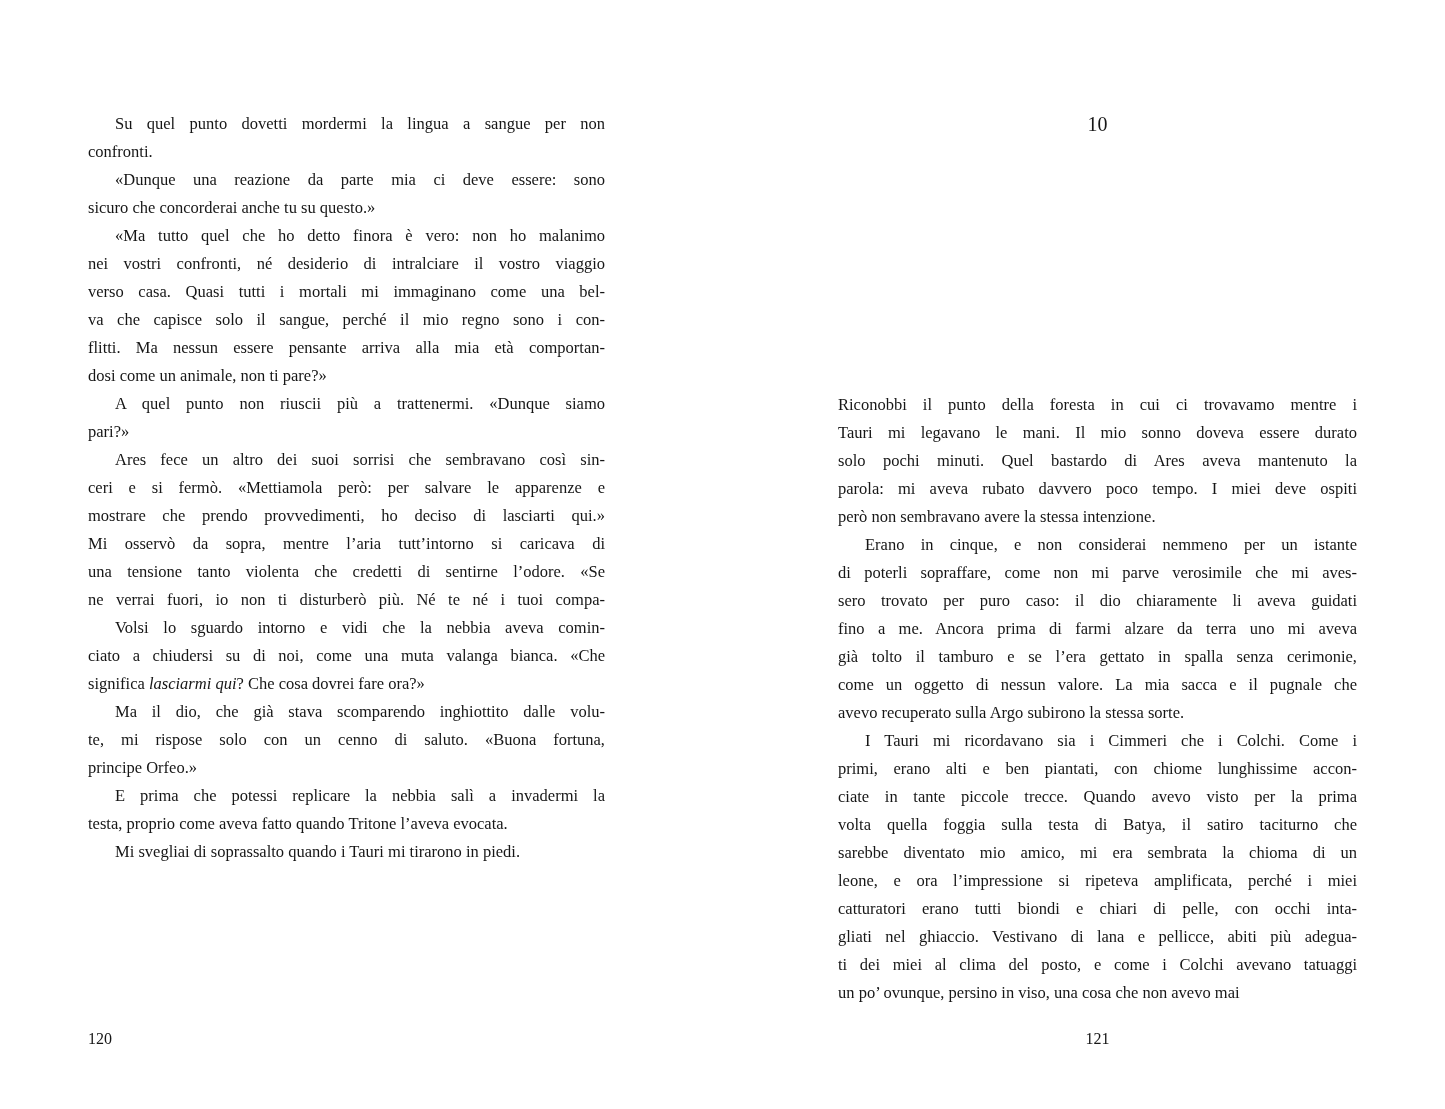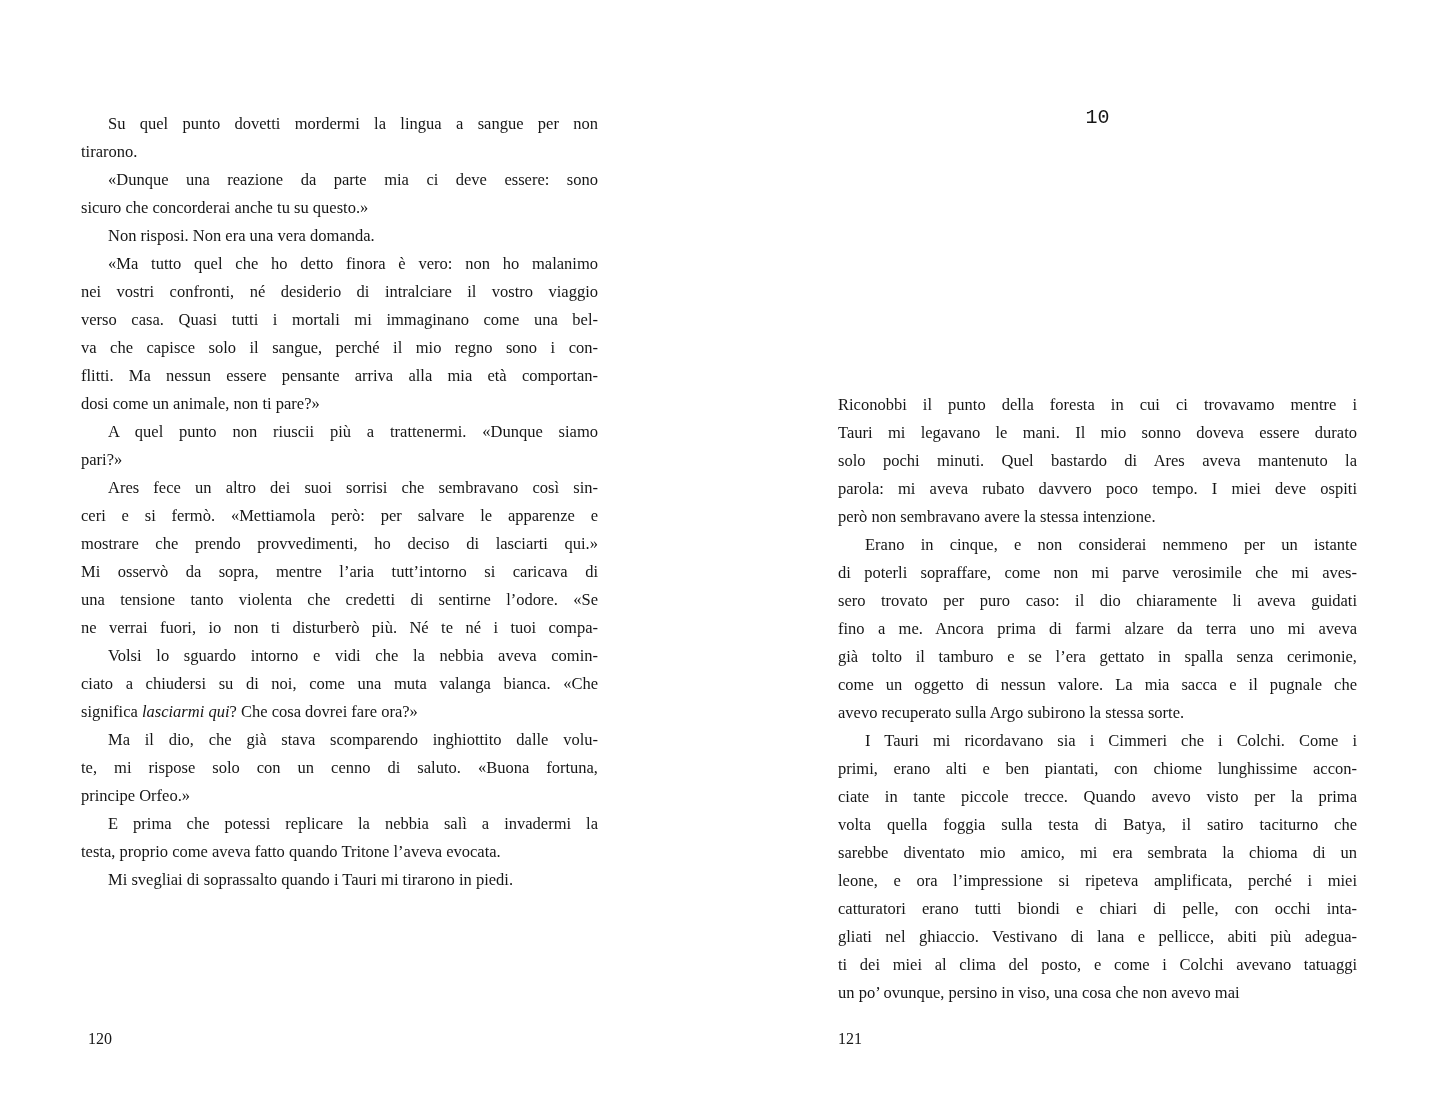--- a/index.html
+++ b/index.html
@@ -41,26 +41,25 @@
     position: absolute;
     font-size: 16px;
     line-height: 1;
   }
 </style>
 </head>
 <body>
 
 <div class="canvas">
 
-  <div class="text-block" id="left-text" style="left:81px; top:110px; width:517px;font-family:Liberation Serif, serif;">
+  <div class="text-block" id="left-text" style="left:88px; top:110px; width:517px;font-family:Liberation Serif, serif;">
       <div class="line indent">Su quel punto dovetti mordermi la lingua a sangue per non</div>
-      <div class="line par-end">tirarono.</div>
+      <div class="line par-end">confronti.</div>
       <div class="line indent">«Dunque una reazione da parte mia ci deve essere: sono</div>
       <div class="line par-end">sicuro che concorderai anche tu su questo.»</div>
-      <div class="line indent par-end">Non risposi. Non era una vera domanda.</div>
       <div class="line indent">«Ma tutto quel che ho detto finora è vero: non ho malanimo</div>
       <div class="line">nei vostri confronti, né desiderio di intralciare il vostro viaggio</div>
       <div class="line">verso casa. Quasi tutti i mortali mi immaginano come una bel-</div>
       <div class="line">va che capisce solo il sangue, perché il mio regno sono i con-</div>
       <div class="line">flitti. Ma nessun essere pensante arriva alla mia età comportan-</div>
       <div class="line par-end">dosi come un animale, non ti pare?»</div>
       <div class="line indent">A quel punto non riuscii più a trattenermi. «Dunque siamo</div>
       <div class="line par-end">pari?»</div>
       <div class="line indent">Ares fece un altro dei suoi sorrisi che sembravano così sin-</div>
       <div class="line">ceri e si fermò. «Mettiamola però: per salvare le apparenze e</div>
@@ -74,21 +73,21 @@
       <div class="line indent">Ma il dio, che già stava scomparendo inghiottito dalle volu-</div>
       <div class="line">te, mi rispose solo con un cenno di saluto. «Buona fortuna,</div>
       <div class="line par-end">principe Orfeo.»</div>
       <div class="line indent">E prima che potessi replicare la nebbia salì a invadermi la</div>
       <div class="line par-end">testa, proprio come aveva fatto quando Tritone l’aveva evocata.</div>
       <div class="line indent par-end">Mi svegliai di soprassalto quando i Tauri mi tirarono in piedi.</div>
     </div>
 
   <div class="page-number" style="left:88px; top:1031px;">120</div>
 
-  <div class="chapter-number" style="left:838px; top:104px; width:519px;font-family:Liberation Mono, monospace;">10</div>
+  <div class="chapter-number" style="left:838px; top:110px; width:519px;">10</div>
 
   <div class="text-block" id="right-text" style="left:838px; top:391px; width:519px;">
       <div class="line">Riconobbi il punto della foresta in cui ci trovavamo mentre i</div>
       <div class="line">Tauri mi legavano le mani. Il mio sonno doveva essere durato</div>
       <div class="line">solo pochi minuti. Quel bastardo di Ares aveva mantenuto la</div>
       <div class="line">parola: mi aveva rubato davvero poco tempo. I miei deve ospiti</div>
       <div class="line par-end">però non sembravano avere la stessa intenzione.</div>
       <div class="line indent">Erano in cinque, e non considerai nemmeno per un istante</div>
       <div class="line">di poterli sopraffare, come non mi parve verosimile che mi aves-</div>
       <div class="line">sero trovato per puro caso: il dio chiaramente li aveva guidati</div>
@@ -101,15 +100,15 @@
       <div class="line">ciate in tante piccole trecce. Quando avevo visto per la prima</div>
       <div class="line">volta quella foggia sulla testa di Batya, il satiro taciturno che</div>
       <div class="line">sarebbe diventato mio amico, mi era sembrata la chioma di un</div>
       <div class="line">leone, e ora l’impressione si ripeteva amplificata, perché i miei</div>
       <div class="line">catturatori erano tutti biondi e chiari di pelle, con occhi inta-</div>
       <div class="line">gliati nel ghiaccio. Vestivano di lana e pellicce, abiti più adegua-</div>
       <div class="line">ti dei miei al clima del posto, e come i Colchi avevano tatuaggi</div>
       <div class="line par-end">un po’ ovunque, persino in viso, una cosa che non avevo mai</div>
     </div>
 
-  <div class="page-number" style="left:838px; top:1031px; width:519px; text-align:left;">121</div>
+  <div class="page-number" style="left:838px; top:1031px; width:519px; text-align:center;">121</div>
 
 </div>
 
 </body></html>

